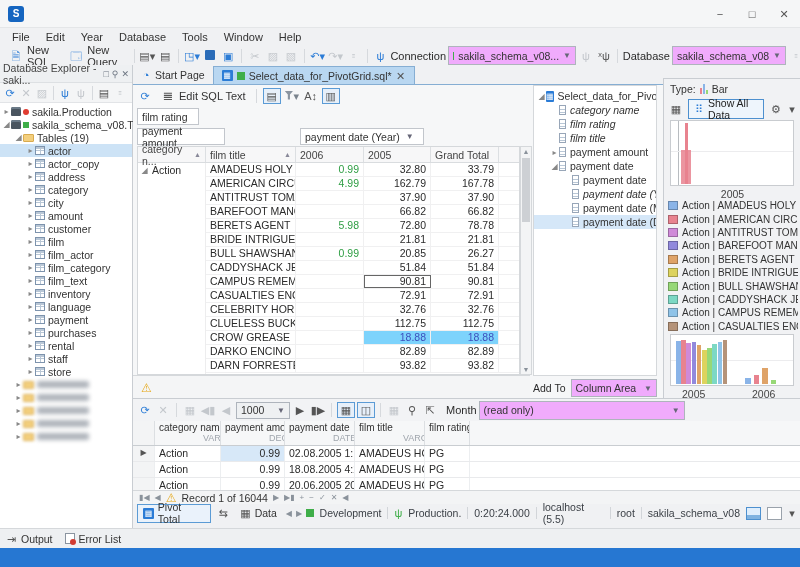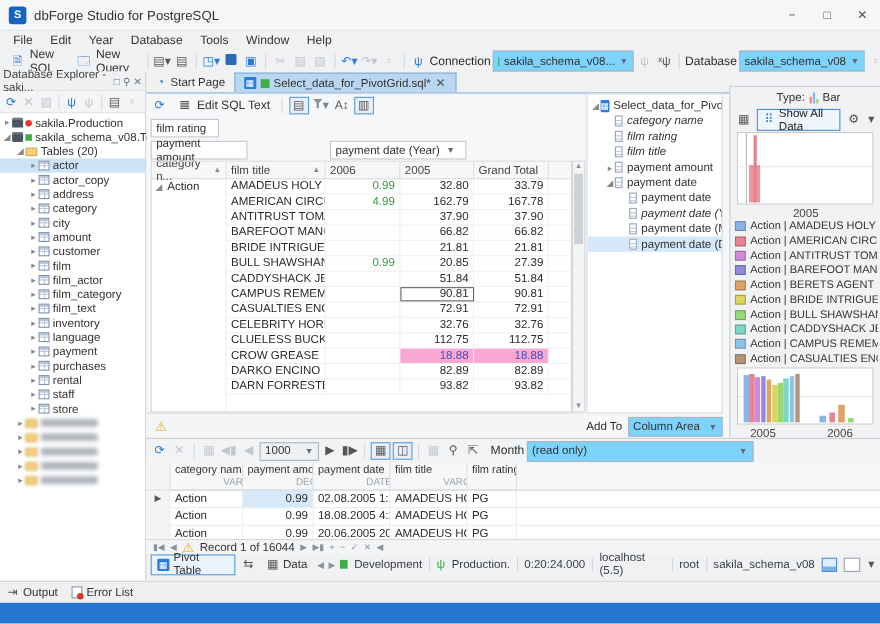--- a/index.html
+++ b/index.html
@@ -2,21 +2,21 @@
 <html><head>
 <meta charset="utf-8">
 <style>
   html,body{margin:0;padding:0;background:#dfe2e6;}
   #app{position:relative;width:800px;height:567px;background:#f0f1f3;overflow:hidden;
        font-family:"Liberation Sans",sans-serif;font-size:11px;color:#2b2b2b;}
   .flex{display:flex;align-items:center;}
   .ico{display:inline-block;text-align:center;color:#7a838d;font-size:11px;line-height:14px;min-width:16px;}
   .ico.blue{color:#2b7cd6;}.ico.gray{color:#c3c7cc;}.ico.dark{color:#555;}
   .vsep{width:1px;height:14px;background:#d6d9dd;margin:0 3px;}
-  .combo{display:flex;align-items:center;height:17px;background:#7dd3fc;border:1px solid #aeb4bc;
+  .combo{display:flex;align-items:center;height:17px;background:#f0abfc;border:1px solid #aeb4bc;
          padding:0 4px;font-size:10.5px;color:#333;gap:4px;}
   .combo .arr{margin-left:auto;color:#667;font-size:8px;}
   
   #titlebar{position:absolute;left:0;top:0;width:800px;height:28px;background:#f5f6f7;
             border-bottom:1px solid #e4e6e8;display:flex;align-items:center;padding:0 0 0 8px;box-sizing:border-box;}
   #logo{width:16px;height:16px;background:#1565c0;border-radius:3px;color:#fff;font-size:10px;font-weight:bold;
         text-align:center;line-height:16px;}
   #title{margin-left:7px;font-size:12px;color:#333;}
   .winbtn{width:32px;text-align:center;color:#555;font-size:11px;line-height:28px;}
   
@@ -73,42 +73,42 @@
   #pcatcol{width:68px;flex:none;border-right:1px solid #ededee;font-size:10.5px;padding-top:1px;box-sizing:border-box;}
   #prows{flex:1;min-width:0;}
   .prow{display:flex;height:13px;border-bottom:1px solid #f0f0f1;font-size:10.5px;}
   .pc{border-right:1px solid #f0f0f1;box-sizing:border-box;overflow:hidden;white-space:nowrap;line-height:12px;}
   .pc.film{width:90px;padding-left:4px;text-align:left;flex:none;}
   .pc.val{width:68px;padding-right:4px;text-align:right;flex:none;}
   .pc.val.c2005{width:67px;}
   .pc.extra{flex:1;border-right:none;}
   .green{color:#2f9e44;}
   .focuscell{outline:1px solid #666;outline-offset:-1px;}
-  .selcell{background:#f9a8d4;color:#3c50bd;text-align:left;padding-left:4px;padding-right:0;}
+  .selcell{background:#7dd3fc;color:#3c50bd;text-align:left;padding-left:4px;padding-right:0;}
   #pscroll{position:absolute;left:387px;top:61px;width:12px;height:229px;background:#f3f4f5;border:1px solid #d5d8db;
            box-sizing:border-box;display:flex;flex-direction:column;align-items:center;}
   #pscroll .thumb{width:8px;height:64px;background:#cdd0d4;margin-top:2px;}
   #pg-warning{position:absolute;left:0;top:290px;width:397px;height:24px;background:#f4f5f6;border-top:1px solid #d5d8db;
               display:flex;align-items:center;gap:6px;padding-left:8px;box-sizing:border-box;font-size:10.5px;color:#333;}
   .warnico{color:#e6a817;font-size:12px;}
   
   #fieldlist{position:absolute;left:400px;top:0;width:124px;height:291px;background:#fff;border:1px solid #d5d8db;
              box-sizing:border-box;overflow:hidden;padding-top:3px;}
   .flrow{height:14px;display:flex;align-items:center;white-space:nowrap;font-size:10.5px;color:#333;}
   .flrow.sel{background:#d5e7f8;}
   .flrow .it{font-style:italic;}
   .fldico{width:7px;height:10px;border:1px solid #98a6b8;background:#fff;flex:none;margin-right:4px;box-sizing:border-box;
           background-image:linear-gradient(#b9c7d6,#b9c7d6),linear-gradient(#b9c7d6,#b9c7d6);
           background-size:100% 1px,100% 1px;background-position:0 3px,0 6px;background-repeat:no-repeat;}
   #fl-bottom{position:absolute;left:400px;top:293px;width:124px;height:20px;display:flex;align-items:center;gap:5px;font-size:10.5px;}
   #fl-bottom .combo{flex:1;height:16px;}
   
   #chartpanel{position:absolute;left:663px;top:78px;width:137px;height:320px;background:#f1f2f4;
               border-left:1px solid #c9cdd2;border-top:1px solid #c9cdd2;box-sizing:border-box;}
-  #ch-typerow{height:19px;display:flex;align-items:center;padding:0 6px;gap:4px;font-size:10.5px;color:#333;margin-left:36px;}
+  #ch-typerow{height:19px;display:flex;align-items:center;padding:0 6px;gap:4px;font-size:10.5px;color:#333;}
   .minibars{display:inline-flex;align-items:flex-end;gap:1px;height:10px;}
   .minibars i{display:block;width:2px;}
   #ch-btnrow{height:22px;display:flex;align-items:center;padding:0 4px;gap:4px;}
   #showall{display:flex;align-items:center;gap:4px;border:1px solid #4d90cf;background:#eef5fc;height:18px;
            padding:0 5px;font-size:10.5px;color:#222;}
   .chartbox{position:absolute;left:6px;width:124px;background:#fff;border:1px solid #c9ccd0;box-sizing:border-box;}
   #chart1{top:41px;height:66px;}
   #chart2{top:255px;height:52px;}
   .gridline{position:absolute;left:0;width:100%;height:1px;background:#ececee;}
   .axisl{position:absolute;left:7px;top:0;bottom:0;width:1px;background:#b8bcc0;}
@@ -155,21 +155,20 @@
   .errico:after{content:"";position:absolute;right:-2px;bottom:-2px;width:6px;height:6px;border-radius:50%;background:#d23b30;}
   #taskbar{position:absolute;left:0;top:548px;width:800px;height:19px;background:#2677d2;}
 </style>
 </head>
 <body>
 
 <div id="app">
 
   <div id="titlebar">
     <span id="logo">S</span>
-    <span id="title">dbForge Studio for PostgreSQL</span>
     <span style="margin-left:auto" class="flex">
       <span class="winbtn">−</span>
       <span class="winbtn">□</span>
       <span class="winbtn">✕</span>
     </span>
   </div>
 
   <div id="menubar">
       <span class="menu-item">File</span>
       <span class="menu-item">Edit</span>
@@ -252,21 +251,21 @@
         </div>
         <div class="trow" style="padding-left: 2px;">
           <span class="texp">◢</span>
           <span class="dbico"></span>
           <span class="dot green"></span>
           <span>sakila_schema_v08.Test</span>
         </div>
         <div class="trow" style="padding-left: 14px;">
           <span class="texp">◢</span>
           <span class="folderico"></span>
-          <span>Tables (20)</span>
+          <span>Tables (19)</span>
         </div>
         <div class="trow sel" style="padding-left: 26px;">
           <span class="texp">▸</span>
           <span class="tblico"></span>
           <span>actor</span>
         </div>
         <div class="trow" style="padding-left: 26px;">
           <span class="texp">▸</span>
           <span class="tblico"></span>
           <span>actor_copy</span>
@@ -462,31 +461,38 @@
               <span class="pc extra"></span>
             </div>
             <div class="prow">
               <span class="pc film">BAREFOOT MANCHURIAN</span>
               <span class="pc val green"></span>
               <span class="pc val c2005">66.82</span>
               <span class="pc val">66.82</span>
               <span class="pc extra"></span>
             </div>
             <div class="prow">
+              <span class="pc film">BERETS AGENT</span>
+              <span class="pc val green">5.98</span>
+              <span class="pc val c2005">72.80</span>
+              <span class="pc val">78.78</span>
+              <span class="pc extra"></span>
+            </div>
+            <div class="prow">
               <span class="pc film">BRIDE INTRIGUE</span>
               <span class="pc val green"></span>
               <span class="pc val c2005">21.81</span>
               <span class="pc val">21.81</span>
               <span class="pc extra"></span>
             </div>
             <div class="prow">
               <span class="pc film">BULL SHAWSHANK</span>
               <span class="pc val green">0.99</span>
               <span class="pc val c2005">20.85</span>
-              <span class="pc val">27.39</span>
+              <span class="pc val">26.27</span>
               <span class="pc extra"></span>
             </div>
             <div class="prow">
               <span class="pc film">CADDYSHACK JEDI</span>
               <span class="pc val green"></span>
               <span class="pc val c2005">51.84</span>
               <span class="pc val">51.84</span>
               <span class="pc extra"></span>
             </div>
             <div class="prow">
@@ -794,21 +800,21 @@
       <span class="navg">−</span>
       <span class="navg">✓</span>
       <span class="navg">✕</span>
       <span class="navg">◀</span>
     </div>
   </div>
 
   <div id="statusrow">
     <span class="chip on">
       <span class="pvico">▦</span>
-      <span>Pivot Table</span>
+      <span>Pivot Total</span>
       </span>
     <span class="ico dark">⇆</span>
     <span class="chip">
       <span class="ico dark" style="min-width:10px">▦</span>
       <span>Data</span>
       </span>
     <span class="navg">◀</span>
     <span class="navg">▶</span>
     <span id="statusright">
       <span class="sq-green"></span>

